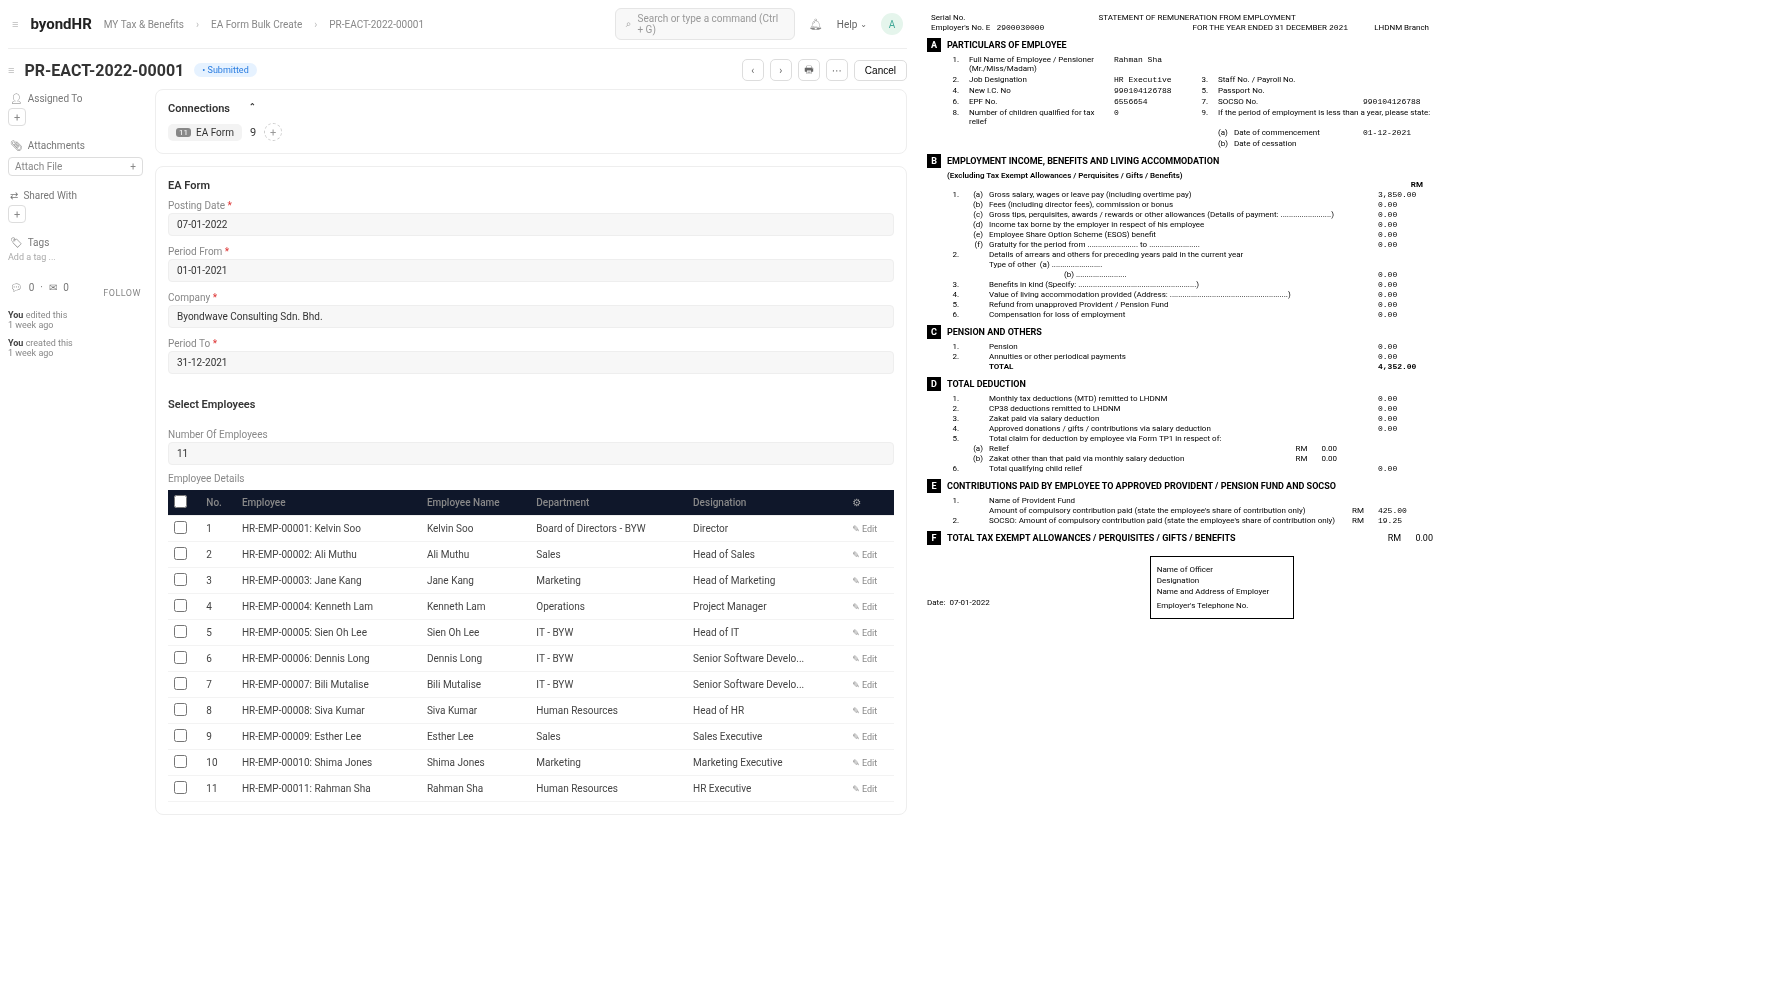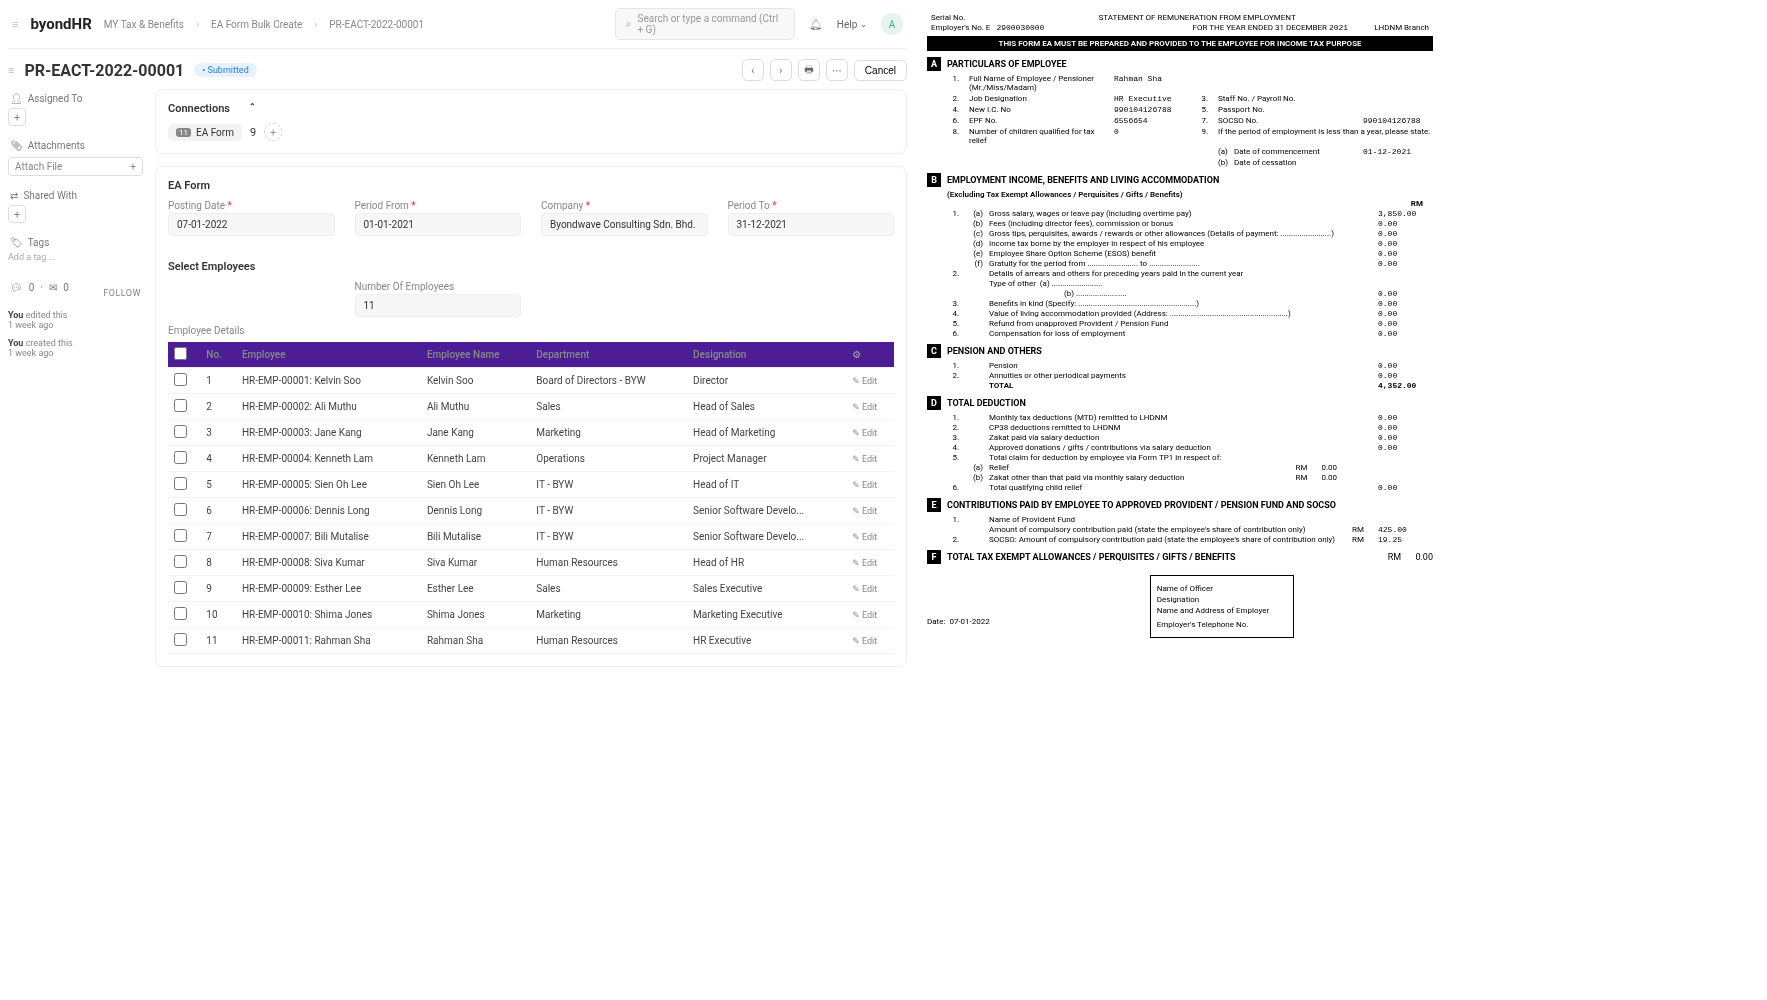--- a/index.html
+++ b/index.html
@@ -36,28 +36,28 @@
 .nav-btn{width:22px;height:22px;border:1px solid #ddd;border-radius:5px;display:flex;align-items:center;justify-content:center;font-size:10px;color:#666;cursor:pointer}
 .btn{border:1px solid #ddd;border-radius:5px;padding:4px 10px;font-size:10px;background:#fff;cursor:pointer}
 
 .card{border:1px solid #eee;border-radius:8px;padding:12px;margin-bottom:12px}
 .card-head{font-size:11px;font-weight:600;margin-bottom:8px;display:flex;align-items:flex-start;gap:19px}
 .conn-tabs{display:flex;gap:8px;align-items:center;margin-top:4px}
 .conn-tab{background:#f3f3f3;border-radius:5px;padding:3px 8px;font-size:10px;display:flex;gap:5px;align-items:center}
 .conn-add{width:18px;height:18px;border:1px dashed #ccc;border-radius:50%;display:flex;align-items:center;justify-content:center;font-size:11px;color:#999;cursor:pointer}
 .conn-badge{background:#888;color:#fff;border-radius:3px;padding:0 3px;font-size:8px}
 
-.form-grid{display:grid;grid-template-columns:1fr 1fr 1fr 1fr;gap:10px 20px;margin-top:8px}
+.form-grid{display:grid;grid-template-columns:1fr;gap:10px 20px;margin-top:8px}
 .form-field label{font-size:10px;color:#888;display:block;margin-bottom:2px}
 .req{color:#d33}
 .form-field .val{background:#f7f7f7;border:1px solid #eee;border-radius:4px;padding:5px 8px;font-size:10px;color:#333}
 .section-head{font-weight:600;font-size:11px;margin:14px 0 6px}
 
 .emp-table{width:100%;border-collapse:collapse;font-size:10px;margin-top:6px}
-.emp-table th{text-align:left;padding:5px 6px;color:#888;font-weight:500;border-bottom:1px solid #eee;background:#4c1d95}
+.emp-table th{text-align:left;padding:5px 6px;color:#888;font-weight:500;border-bottom:1px solid #eee;background:#0f172a}
 .emp-table td{padding:5px 6px;border-bottom:1px solid #f3f3f3;color:#444}
 .emp-table input[type=checkbox]{cursor:pointer}
 .edit-link{color:#888;font-size:9px;cursor:pointer}
 .table-caption{font-size:10px;color:#888;margin:8px 0 2px}
 
 
 .ea-header{display:flex;align-items:flex-start;justify-content:space-between;gap:8px}
 .ea-header-center{text-align:center;flex:1}
 .ea-header-left{font-size:8px;width:100px}
 .ea-header-right{width:140px;text-align:right}
@@ -347,21 +347,20 @@
     <span class="lbl">Serial No.</span>
     <span>STATEMENT OF REMUNERATION FROM EMPLOYMENT</span>
     <span></span>
   </div>
   <div class="ea-row">
     <span class="lbl">Employer's No. E</span>
       <span class="v">2900030000</span>
     <span style="margin-left:auto"><span>FOR THE YEAR ENDED 31 DECEMBER</span> <span class="v">2021</span></span>
     <span style="margin-left:20px">LHDNM Branch</span>
   </div>
-  <div class="ea-black-bar">THIS FORM EA MUST BE PREPARED AND PROVIDED TO THE EMPLOYEE FOR INCOME TAX PURPOSE</div>
 
   <div class="sec">
     <div class="sec-head">
         <div class="sec-letter">A</div>
         <div class="sec-title">PARTICULARS OF EMPLOYEE</div>
       </div>
     <div class="part-grid">
       <span class="num">1.</span>
         <div class="part-line">
           <span class="lbl">Full Name of Employee / Pensioner (Mr./Miss/Madam)</span>

